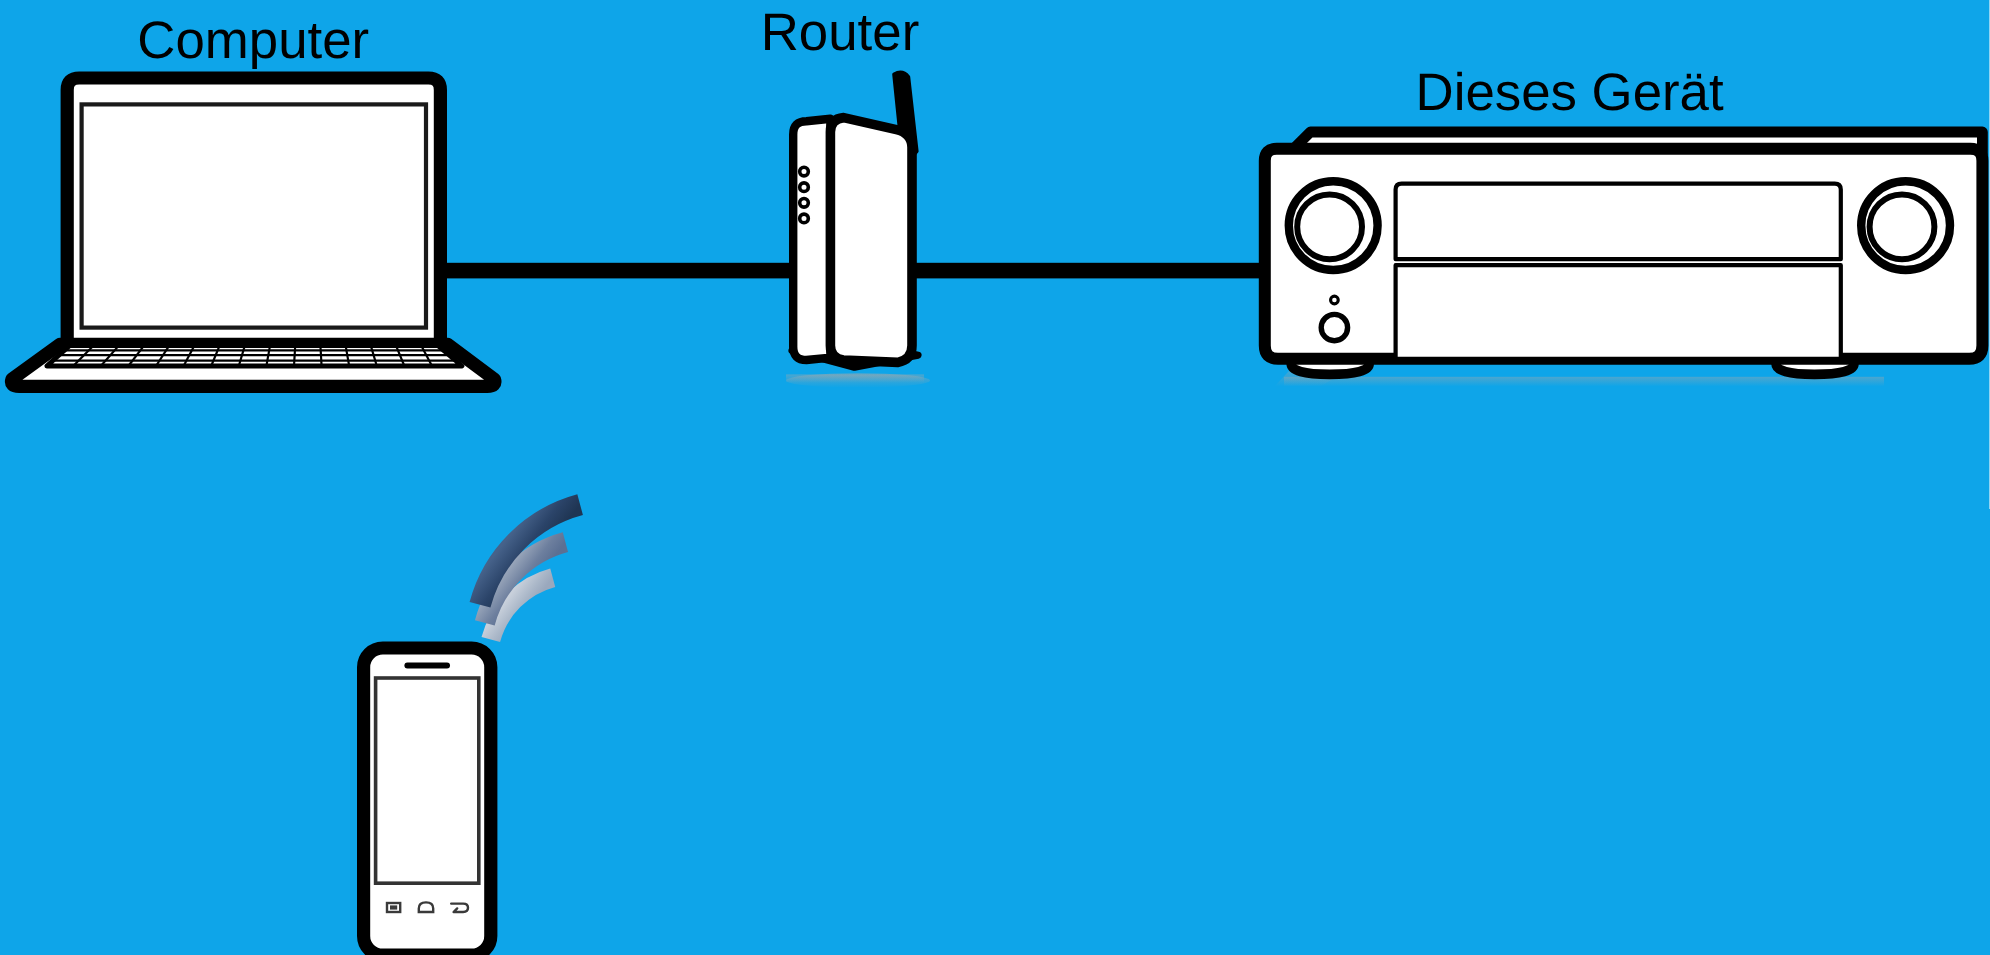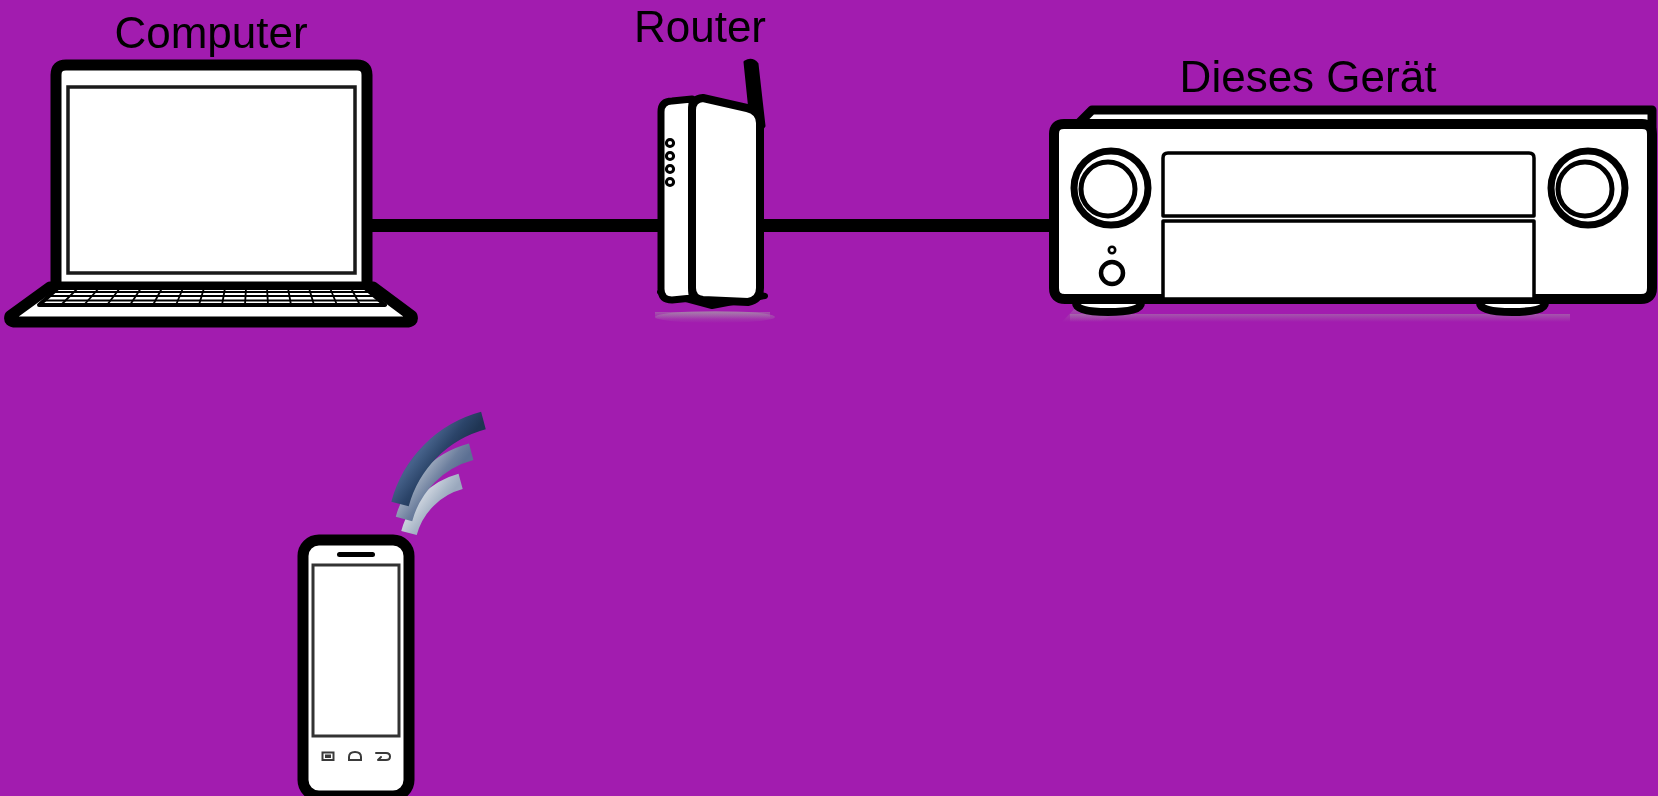--- a/index.html
+++ b/index.html
@@ -8,21 +8,21 @@
     padding: 0;
     background: #ffffff;
   }
   body {
     font-family: "Liberation Sans", sans-serif;
   }
   #stage {
     position: relative;
     width: 1658px;
     height: 796px;
-    background: #a21caf;
+    background: #0ea5e9;
     overflow: hidden;
   }
   #stage svg {
     display: block;
   }
   .dev-label {
     font-family: "Liberation Sans", sans-serif;
     font-size: 44px;
     fill: #000000;
     text-anchor: middle;

